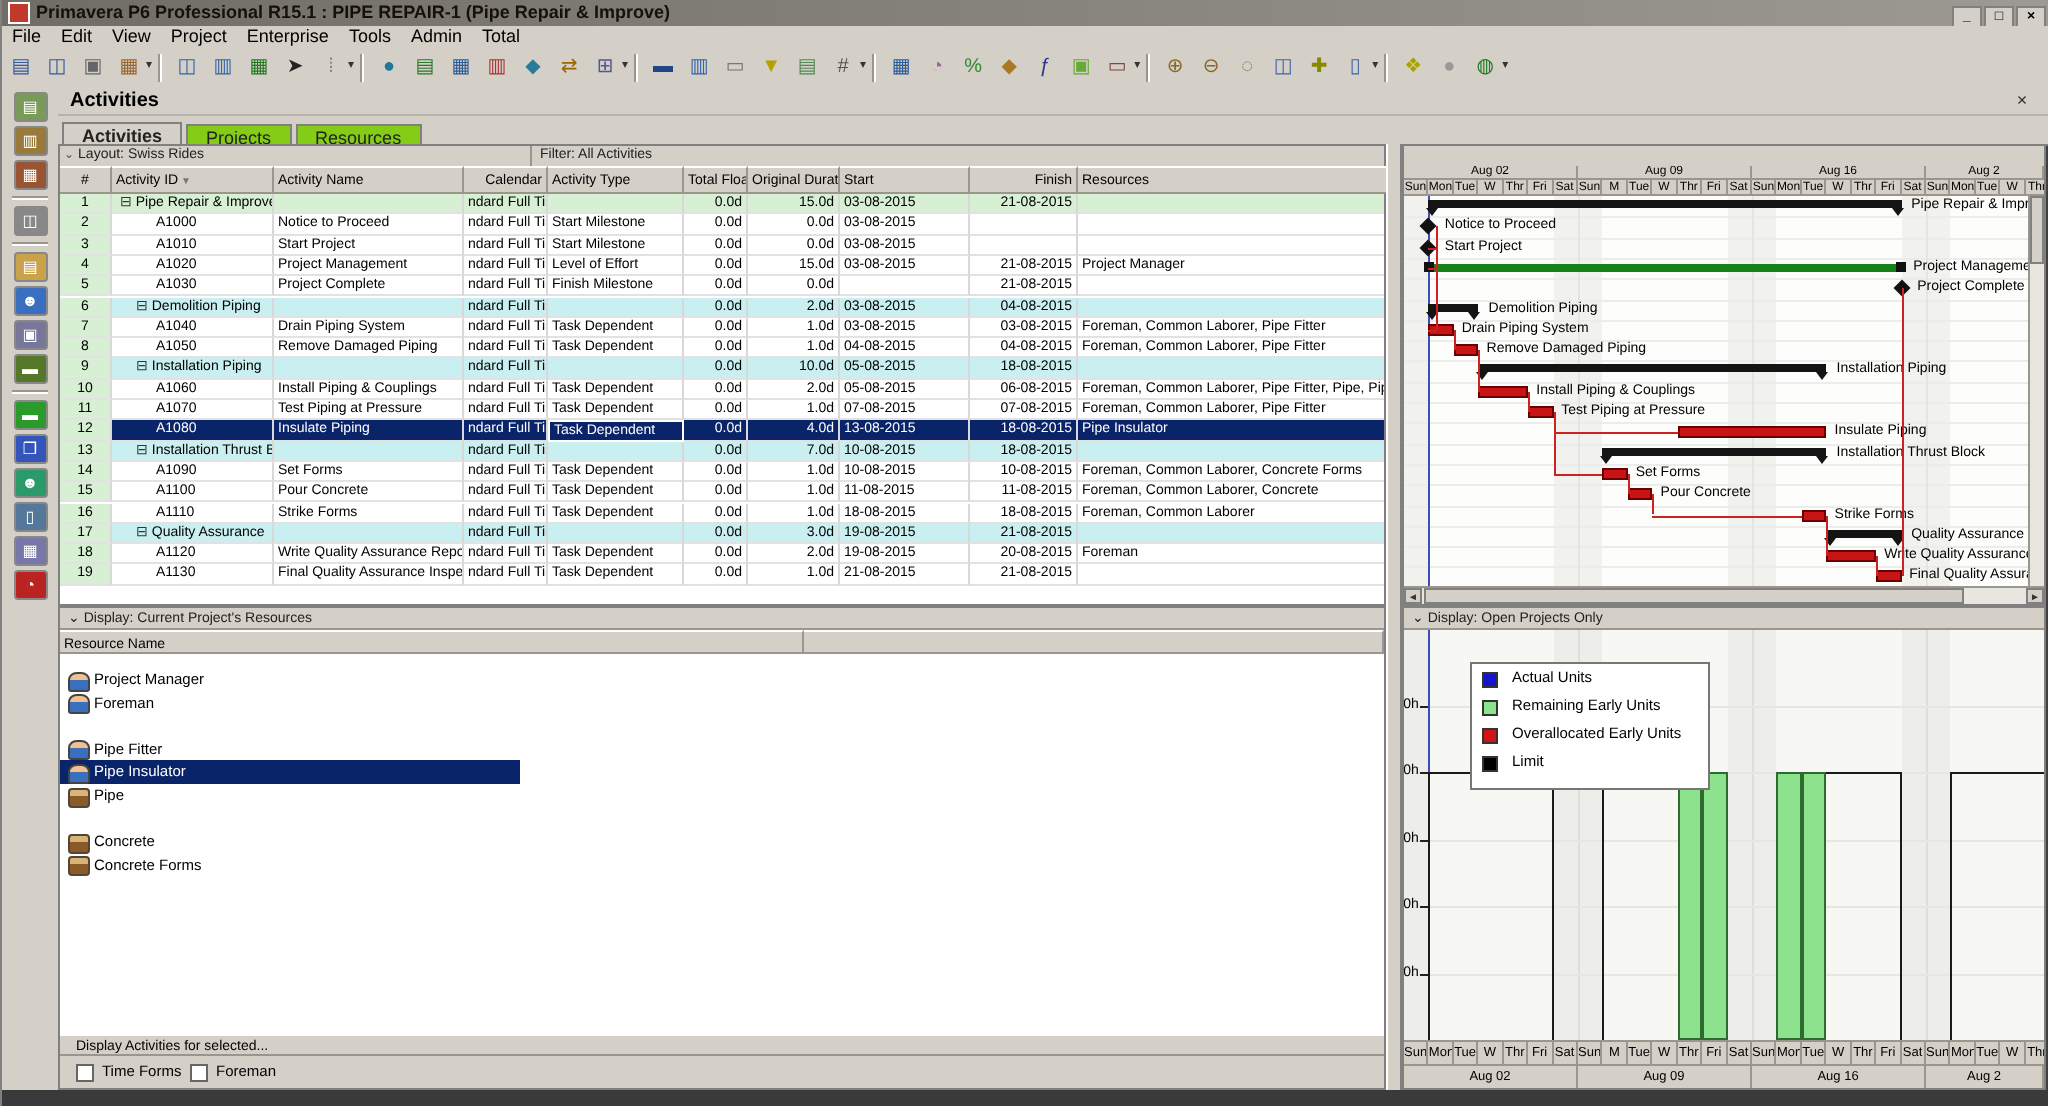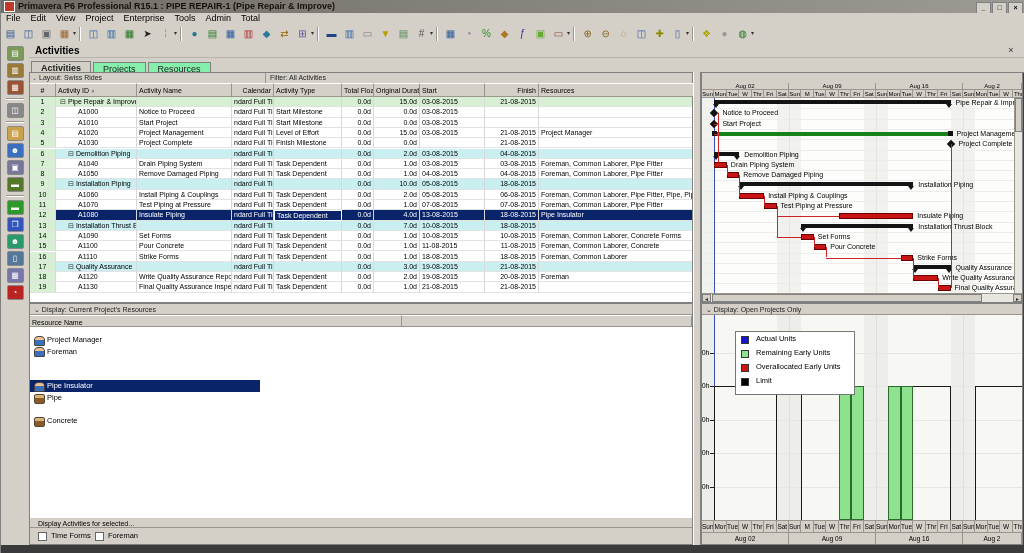--- a/index.html
+++ b/index.html
@@ -20,21 +20,21 @@
   
   #toolbar{left:0;top:24px;width:1024px;height:20px;background:#d4d0c8;border-bottom:1px solid #9a968e;}
   .tbicon{display:inline-block;width:15px;height:14px;margin:2px 0 0 1px;border:1px solid transparent;text-align:center;font-size:10px;line-height:14px;vertical-align:top;background:#d4d0c8;}
   .tbsep{display:inline-block;width:1px;height:14px;margin:3px 3px 0 3px;background:#9a968e;border-right:1px solid #fff;vertical-align:top;}
   .tbdrop{display:inline-block;font-size:6px;color:#333;vertical-align:top;line-height:18px;}
 
   
   #viewtitle{left:28px;top:44px;width:996px;height:14px;background:#d4d0c8;border-bottom:1px solid #b8b4ac;font-size:10px;font-weight:bold;line-height:14px;padding-left:6px;box-sizing:border-box;}
   #viewclose{position:absolute;right:8px;top:1px;width:12px;height:11px;font-size:9px;line-height:11px;text-align:center;color:#333;font-weight:normal;}
   #tabsrow{left:28px;top:58px;width:996px;height:14px;background:#d4d0c8;border-bottom:1px solid #808080;}
-  .tab{display:inline-block;height:13px;margin-left:2px;padding:0 9px;font-size:9px;line-height:13px;border:1px solid #808080;border-bottom:none;background:#86efac;color:#222;vertical-align:bottom;}
+  .tab{display:inline-block;height:13px;margin-left:2px;padding:0 9px;font-size:9px;line-height:13px;border:1px solid #808080;border-bottom:none;background:#84cc16;color:#222;vertical-align:bottom;}
   .tab.active{background:#d4d0c8;font-weight:bold;height:14px;}
 
   
   #leftstrip{left:0;top:44px;width:28px;height:501px;background:#d4d0c8;border-right:1px solid #9a968e;}
   .lsicon{width:15px;height:13px;margin:2px auto 1px auto;border:1px solid #888;border-radius:2px;font-size:8px;line-height:13px;text-align:center;color:#fff;}
   .lssep{width:18px;height:1px;margin:3px auto;background:#9a968e;border-bottom:1px solid #fff;}
 
   
   #tablepanel{left:28px;top:72px;width:664px;height:231px;background:#fff;border:1px solid #808080;box-sizing:border-box;}
   #lfbar{left:0;top:0;width:662px;height:10px;background:#d4d0c8;border-bottom:1px solid #9a968e;font-size:7px;line-height:10px;color:#222;}
@@ -571,32 +571,40 @@
     </div>
     <div class="abs" id="reslist">
         <div class="ritem" style="top: 7px;">
           <div class="ric person"></div>
           <div class="rlabel" style="color: rgb(0, 0, 0); position: absolute;">Project Manager</div>
         </div>
         <div class="ritem" style="top: 18.6px;">
           <div class="ric person"></div>
           <div class="rlabel" style="color: rgb(0, 0, 0); position: absolute;">Foreman</div>
         </div>
+        <div class="ritem" style="top: 41.8px;">
+          <div class="ric person"></div>
+          <div class="rlabel" style="color: rgb(0, 0, 0); position: absolute;">Pipe Fitter</div>
+        </div>
         <div class="ritem" style="top: 53.4px;">
           <div class="sel"></div>
           <div class="ric person"></div>
           <div class="rlabel" style="color: rgb(255, 255, 255); position: absolute;">Pipe Insulator</div>
         </div>
         <div class="ritem" style="top: 65px;">
           <div class="ric material"></div>
           <div class="rlabel" style="color: rgb(0, 0, 0); position: absolute;">Pipe</div>
         </div>
         <div class="ritem" style="top: 88.2px;">
           <div class="ric material"></div>
           <div class="rlabel" style="color: rgb(0, 0, 0); position: absolute;">Concrete</div>
+        </div>
+        <div class="ritem" style="top: 99.8px;">
+          <div class="ric material"></div>
+          <div class="rlabel" style="color: rgb(0, 0, 0); position: absolute;">Concrete Forms</div>
         </div>
       </div>
     <div class="abs" id="resfooter">Display Activities for selected...</div>
     <div class="abs" id="reschecks" style="left:0;top:226px;width:662px;height:14px;">
         <div class="cb" style="left: 8px; top: 2px;"></div>
         <div class="cblabel" style="left: 21px; top: 1px;">Time Forms</div>
         <div class="cb" style="left: 65px; top: 2px;"></div>
         <div class="cblabel" style="left: 78px; top: 1px;">Foreman</div>
       </div>
   </div>

